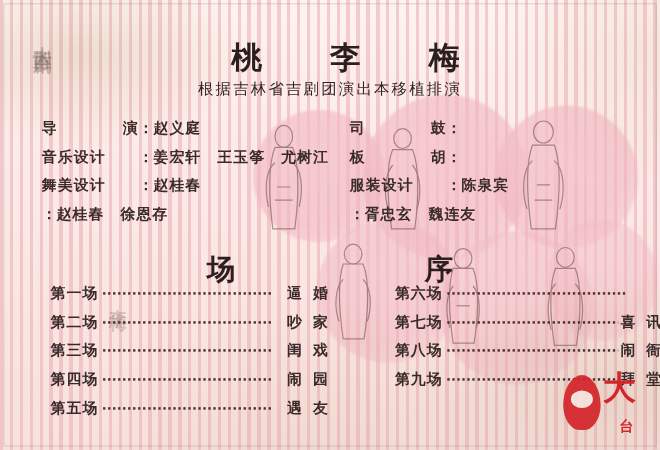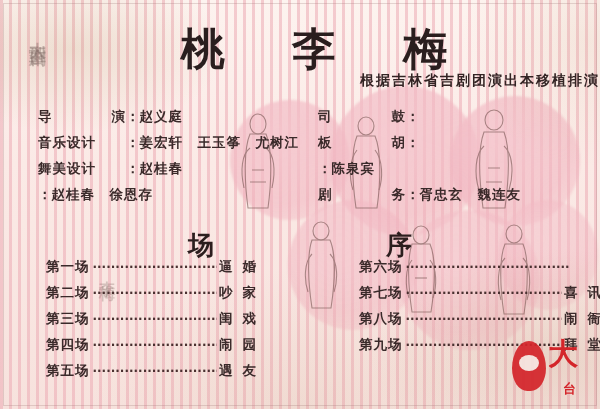--- a/index.html
+++ b/index.html
@@ -56,36 +56,36 @@
     position: absolute;
     inset: 3px;
     border: 1px solid rgba(150,110,110,0.25);
     pointer-events: none;
   }
   
   .cn { font-family: "DejaVu Sans", sans-serif; color: #3a2a2a; }
   #title {
     position: absolute;
     left: 0; right: 0;
-    top: 20px;
+    top: 34px;
     text-align: center;
-    font-size: 44px;
+    font-size: 28px;
     font-weight: bold;
     letter-spacing: 26px;
     text-indent: 26px;
     color: #2a1e1e;
     padding-left: 28px;
   }
   #subtitle {
     position: absolute;
     left: 0; right: 0;
     top: 72px;
-    text-align: right;
+    text-align: center;
     font-size: 14px;
-    font-weight: bold;
+    font-weight: normal;
     letter-spacing: 2px;
     color: #332424;
   }
   #credits-left {
     position: absolute;
     left: 38px;
     top: 108px;
     width: 270px;
   }
   #credits-right {
@@ -126,21 +126,21 @@
     font-size: 26px;
     font-weight: bold;
     letter-spacing: 40px;
     text-indent: 40px;
     color: #2c1e1e;
   }
   #scenes-left {
     position: absolute;
     left: 46px;
     top: 258px;
-    width: 226px;
+    width: 268px;
   }
   #scenes-right {
     position: absolute;
     left: 312px;
     top: 258px;
     width: 258px;
     margin-left: 47px;
   }
   .scene-row {
     display: flex;
@@ -335,25 +335,25 @@
   <div id="credits-right">
     <div class="credit-row">
       <span class="credit-role spread cn">司　　鼓</span>
       <span class="credit-colon cn">：</span>
     </div>
     <div class="credit-row">
       <span class="credit-role spread cn">板　　胡</span>
       <span class="credit-colon cn">：</span>
     </div>
     <div class="credit-row">
+      <span class="credit-role cn">服装设计</span>
       <span class="credit-colon cn">：</span>
       <span class="credit-names cn">陈泉宾</span>
     </div>
     <div class="credit-row">
-      <span class="credit-role spread cn">剧　　务</span>
       <span class="credit-colon cn">：</span>
       <span class="credit-names cn">胥忠玄　魏连友</span>
     </div>
   </div>
 
   <div id="scene-heading" class="cn">场　　序</div>
 
   <div id="scenes-left">
     <div class="scene-row">
       <span class="scene-no cn">第一场</span>

